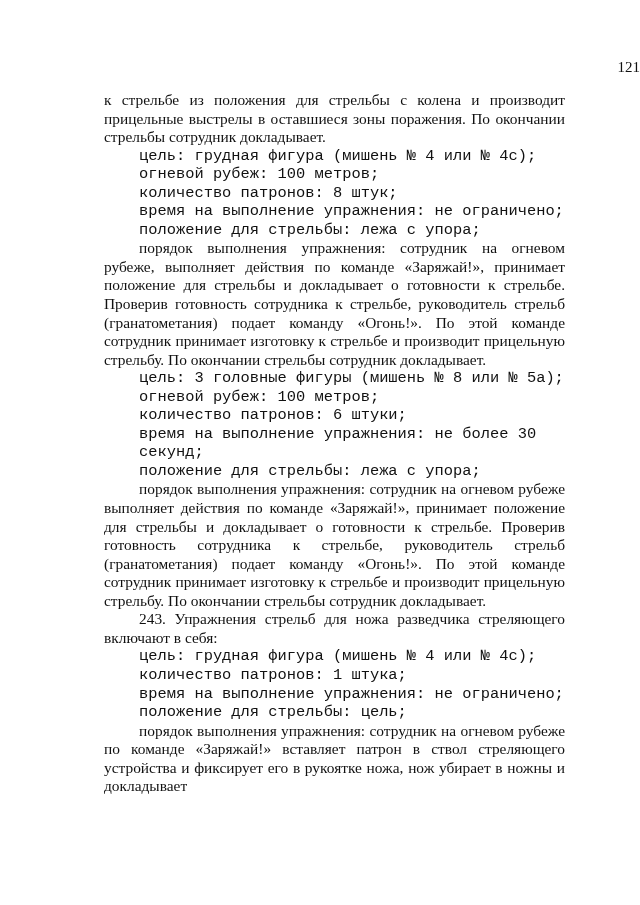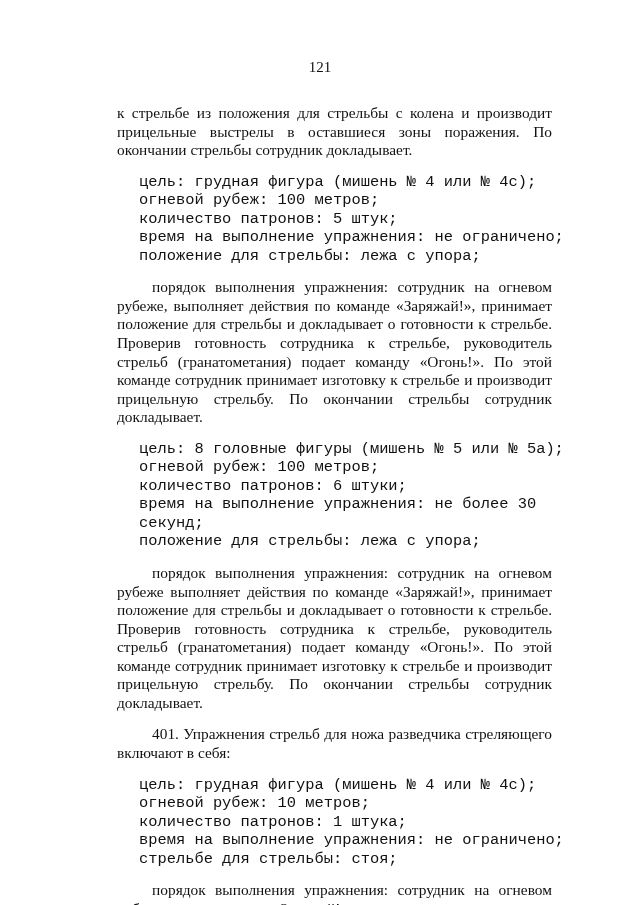--- a/index.html
+++ b/index.html
@@ -3,57 +3,56 @@
 <meta charset="utf-8">
 <style>
   html, body { margin: 0; padding: 0; background: #ffffff; }
   body { width: 640px; height: 905px; position: relative; overflow: hidden; }
   .page {
     position: absolute; left: 0; top: 0; width: 640px; height: 905px;
     font-family: "Liberation Serif", "DejaVu Serif", serif;
     color: #111111;
   }
   .page-number {
-    position: absolute; top: 58px; left: 0; width: 640px; text-align: center;
+    position: absolute; top: 58px; left: 0; width: 640px; text-align: right;
     font-size: 15px; line-height: 18px;
   }
   .body {
     position: absolute; left: 104px; top: 91px; width: 461px;
     font-size: 15.4px; line-height: 18.55px;
   }
-  .p { margin: 13px; text-align: justify; text-align-last: left; }
+  .p { margin: 0; text-align: justify; text-align-last: left; }
   .ind { text-indent: 35px; }
   .item { margin: 0; padding-left: 35px; font-family: Liberation Mono, monospace; }
   .just-last { text-align-last: justify; }
 </style>
 </head>
 <body>
 
 <div class="page">
   <div class="page-number">121</div>
 
   <div class="body">
     <p class="p">к стрельбе из положения для стрельбы с колена и производит прицельные выстрелы в оставшиеся зоны поражения. По окончании стрельбы сотрудник докладывает.</p>
 
     <p class="item">цель: грудная фигура (мишень № 4 или № 4с);</p>
     <p class="item">огневой рубеж: 100 метров;</p>
-    <p class="item">количество патронов: 5 штук;</p>
+    <p class="item">количество патронов: 8 штук;</p>
     <p class="item">время на выполнение упражнения: не ограничено;</p>
     <p class="item">положение для стрельбы: лежа с упора;</p>
     <p class="p ind">порядок выполнения упражнения: сотрудник на огневом рубеже, выполняет действия по команде «Заряжай!», принимает положение для стрельбы и докладывает о готовности к стрельбе. Проверив готовность сотрудника к стрельбе, руководитель стрельб (гранатометания) подает команду «Огонь!». По этой команде сотрудник принимает изготовку к стрельбе и производит прицельную стрельбу. По окончании стрельбы сотрудник докладывает.</p>
 
-    <p class="item">цель: 8 головные фигуры (мишень № 5 или № 5а);</p>
+    <p class="item">цель: 3 головные фигуры (мишень № 8 или № 5а);</p>
     <p class="item">огневой рубеж: 100 метров;</p>
     <p class="item">количество патронов: 6 штуки;</p>
     <p class="item">время на выполнение упражнения: не более 30 секунд;</p>
     <p class="item">положение для стрельбы: лежа с упора;</p>
     <p class="p ind">порядок выполнения упражнения: сотрудник на огневом рубеже выполняет действия по команде «Заряжай!», принимает положение для стрельбы и докладывает о готовности к стрельбе. Проверив готовность сотрудника к стрельбе, руководитель стрельб (гранатометания) подает команду «Огонь!». По этой команде сотрудник принимает изготовку к стрельбе и производит прицельную стрельбу. По окончании стрельбы сотрудник докладывает.</p>
 
-    <p class="p ind">401. Упражнения стрельб для ножа разведчика стреляющего включают в себя:</p>
+    <p class="p ind">243. Упражнения стрельб для ножа разведчика стреляющего включают в себя:</p>
 
     <p class="item">цель: грудная фигура (мишень № 4 или № 4с);</p>
-    <p class="item">огневой рубеж: 10 метров;</p>
     <p class="item">количество патронов: 1 штука;</p>
     <p class="item">время на выполнение упражнения: не ограничено;</p>
-    <p class="item">стрельбе для стрельбы: стоя;</p>
+    <p class="item">положение для стрельбы: цель;</p>
     <p class="p ind just-last">порядок выполнения упражнения: сотрудник на огневом рубеже по команде «Заряжай!» вставляет патрон в ствол стреляющего устройства и фиксирует его в рукоятке ножа, нож убирает в ножны и докладывает</p>
   </div>
 </div>
 
 </body></html>

